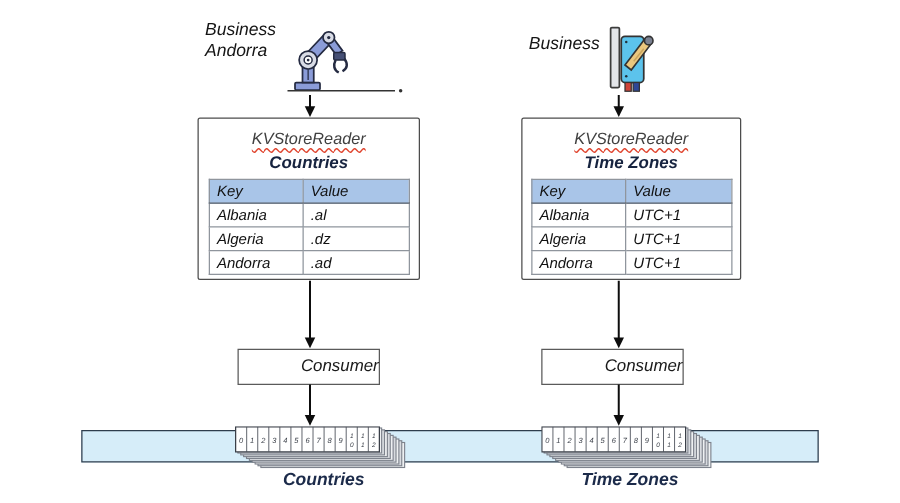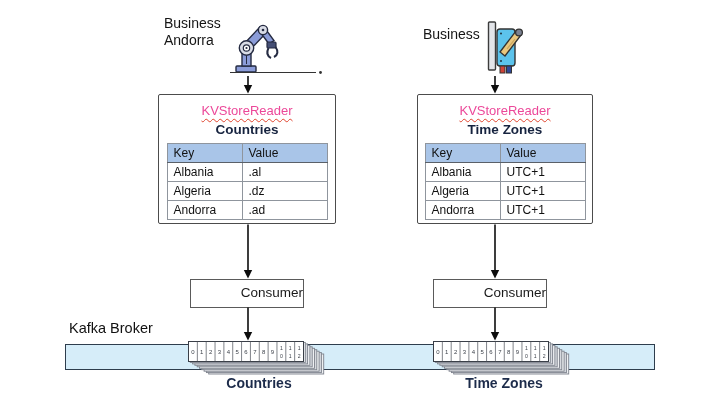--- a/index.html
+++ b/index.html
@@ -1,29 +1,29 @@
 <!DOCTYPE html>
 <html><head>
 <meta charset="utf-8">
 <style>
   html,body{margin:0;padding:0;background:#fff;}
   .canvas{
     position:relative;width:720px;height:402px;background:#ffffff;overflow:hidden;
-    font-family:"Liberation Sans",sans-serif;color:#111;
+    font-family:"Liberation Sans",sans-serif;color:#111;font-style:italic;
   }
   .abs{position:absolute;}
   
   .src-label{font-size:14px;line-height:17px;color:#151515;}
   
   .kvbox{
     box-sizing:border-box;background:#fff;border:1.5px solid #4c4c4c;border-radius:2px;
     padding-top:8px;z-index:2;
   }
   .kv-title{
-    display:block;text-align:center;font-size:13px;color:#ec4899;
+    display:block;text-align:center;font-size:13px;color:#404040;
     text-decoration:underline;text-decoration-style:wavy;text-decoration-color:#e0442e;
     text-decoration-thickness:1px;text-underline-offset:3px;
   }
   .kv-subtitle{display:block;text-align:center;font-size:13.5px;font-weight:bold;color:#16233f;margin-top:4px;}
   table.kv{border-collapse:collapse;margin:6px auto 0;font-size:12px;border:1.5px solid #3f454e;}
   table.kv th,table.kv td{
     border:1px solid #8f959d;font-weight:normal;text-align:left;
     padding:1px 6px;height:16px;white-space:nowrap;color:#111;
   }
   table.kv th{background:#a9c5e8;border-bottom:1px solid #5a6068;}
@@ -132,21 +132,20 @@
           <td>Andorra</td>
           <td>UTC+1</td>
         </tr>
       </tbody>
     </table>
   </div>
 
   <div class="abs consumer" style="left:190px;top:279px;width:114px;height:29px;">Consumer</div>
   <div class="abs consumer" style="left:433px;top:279px;width:114px;height:29px;">Consumer</div>
 
-  <div class="abs broker-label" style="left:69px;top:320px;">Kafka Broker</div>
   <div class="abs band" style="left:65px;top:344px;width:590px;height:26px;"></div>
 
   <svg id="part-left" class="abs partition" style="left:188px;top:341px;" width="142" height="36" viewBox="0 0 142 36">
       <rect x="20.7" y="13.0" width="115" height="20" fill="#eef0f2" stroke="#7d828c" stroke-width="0.9"></rect>
       <rect x="18.4" y="11.6" width="115" height="20" fill="#d7dadf" stroke="#7d828c" stroke-width="0.9"></rect>
       <rect x="16.1" y="10.2" width="115" height="20" fill="#eef0f2" stroke="#7d828c" stroke-width="0.9"></rect>
       <rect x="13.8" y="8.7" width="115" height="20" fill="#d7dadf" stroke="#7d828c" stroke-width="0.9"></rect>
       <rect x="11.5" y="7.3" width="115" height="20" fill="#eef0f2" stroke="#7d828c" stroke-width="0.9"></rect>
       <rect x="9.2" y="5.8" width="115" height="20" fill="#d7dadf" stroke="#7d828c" stroke-width="0.9"></rect>
       <rect x="6.9" y="4.3" width="115" height="20" fill="#eef0f2" stroke="#7d828c" stroke-width="0.9"></rect>

